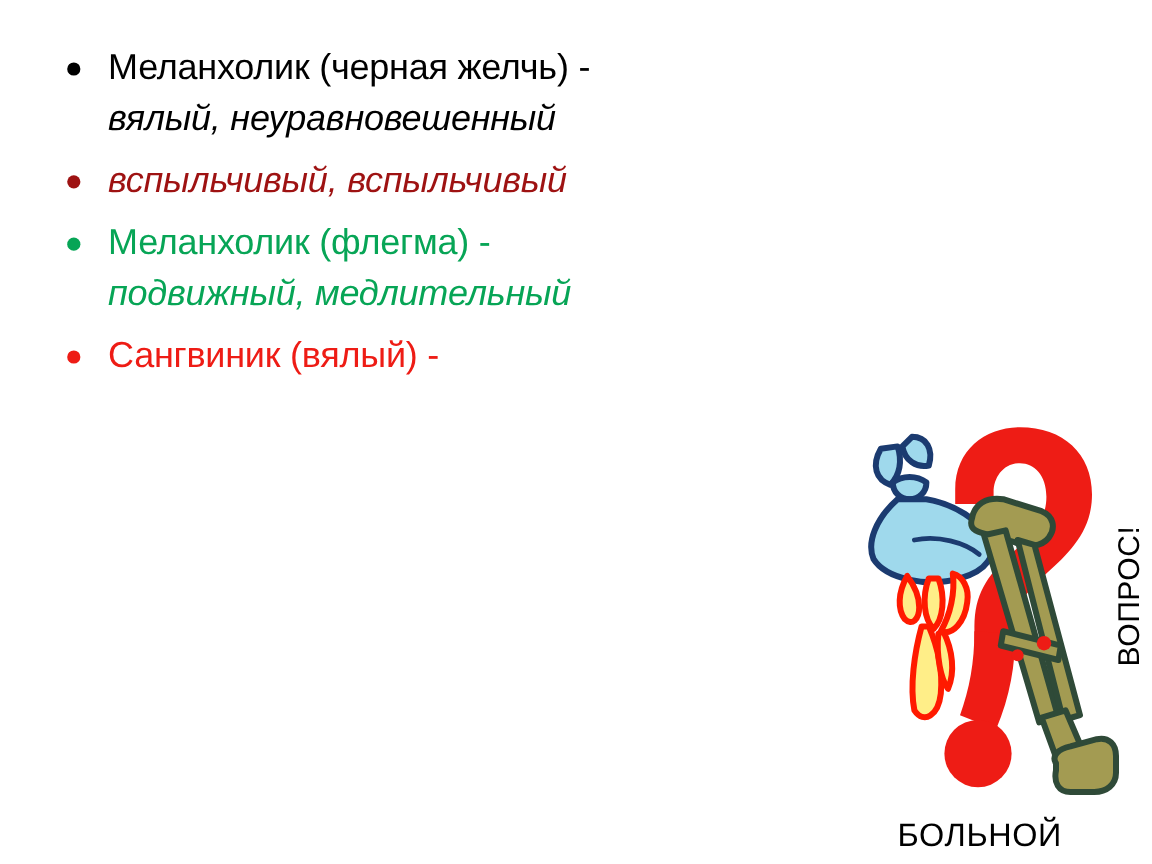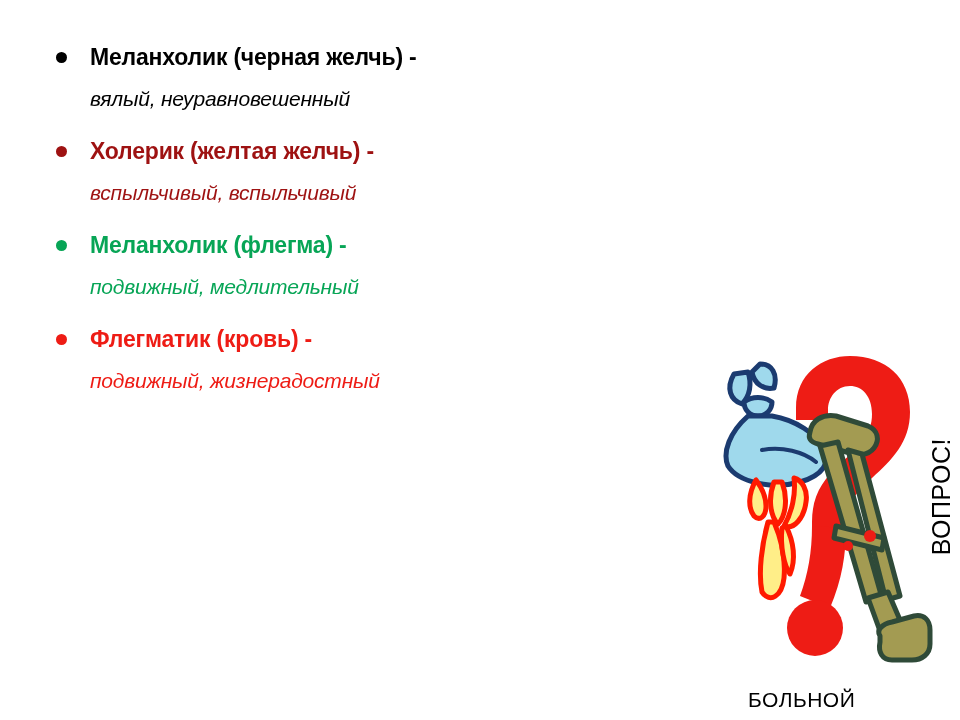--- a/index.html
+++ b/index.html
@@ -40,29 +40,29 @@
   .bullet-marker {
     position: absolute;
     left: 10px;
     top: 16px;
     width: 11px;
     height: 11px;
     border-radius: 50%;
   }
 
   .line-primary {
-    font-size: 23px;
-    font-weight: bold;
+    font-size: 30px;
+    font-weight: normal;
     line-height: 42px;
     letter-spacing: -0.2px;
     white-space: nowrap;
   }
 
   .line-secondary {
-    font-size: 21px;
+    font-size: 30px;
     font-style: italic;
     font-weight: normal;
     line-height: 42px;
     letter-spacing: -0.2px;
     white-space: nowrap;
   }
 
   
   #illustration {
     position: absolute;
@@ -86,21 +86,21 @@
     writing-mode: vertical-rl;
     transform: rotate(180deg);
     transform-origin: center;
     white-space: nowrap;
   }
 
   .label-bottom {
     position: absolute;
     left: 48px;
     bottom: 8px;
-    font-size: 21px;
+    font-size: 27px;
     font-weight: normal;
     letter-spacing: 0.5px;
     color: #000000;
     white-space: nowrap;
   }
 </style>
 </head>
 <body>
 
 <div id="slide">
@@ -108,34 +108,32 @@
   <div id="bullet-list">
 
     <div class="bullet-item" style="color: rgb(0, 0, 0);">
       <span class="bullet-marker" style="background: rgb(0, 0, 0);"></span>
       <div class="line-primary">Меланхолик (черная желчь) -</div>
       <div class="line-secondary">вялый, неуравновешенный</div>
     </div>
 
     <div class="bullet-item" style="color: rgb(158, 18, 18);">
       <span class="bullet-marker" style="background: rgb(158, 18, 18);"></span>
-      <div class="line-primary">Холерик (желтая желчь) -</div>
       <div class="line-secondary">вспыльчивый, вспыльчивый</div>
     </div>
 
     <div class="bullet-item" style="color: rgb(7, 165, 86);">
       <span class="bullet-marker" style="background: rgb(7, 165, 86);"></span>
       <div class="line-primary">Меланхолик (флегма) -</div>
       <div class="line-secondary">подвижный, медлительный</div>
     </div>
 
     <div class="bullet-item" style="color: rgb(238, 28, 21);">
       <span class="bullet-marker" style="background: rgb(238, 28, 21);"></span>
-      <div class="line-primary">Флегматик (кровь) -</div>
-      <div class="line-secondary">подвижный, жизнерадостный</div>
+      <div class="line-primary">Сангвиник (вялый) -</div>
     </div>
 
   </div>
 
   <div id="illustration">
     <svg width="260" height="390" viewBox="0 0 260 390" xmlns="http://www.w3.org/2000/svg">
 
       <g>
         <path d="M 96 78
                  C 96 44, 122 26, 150 26

